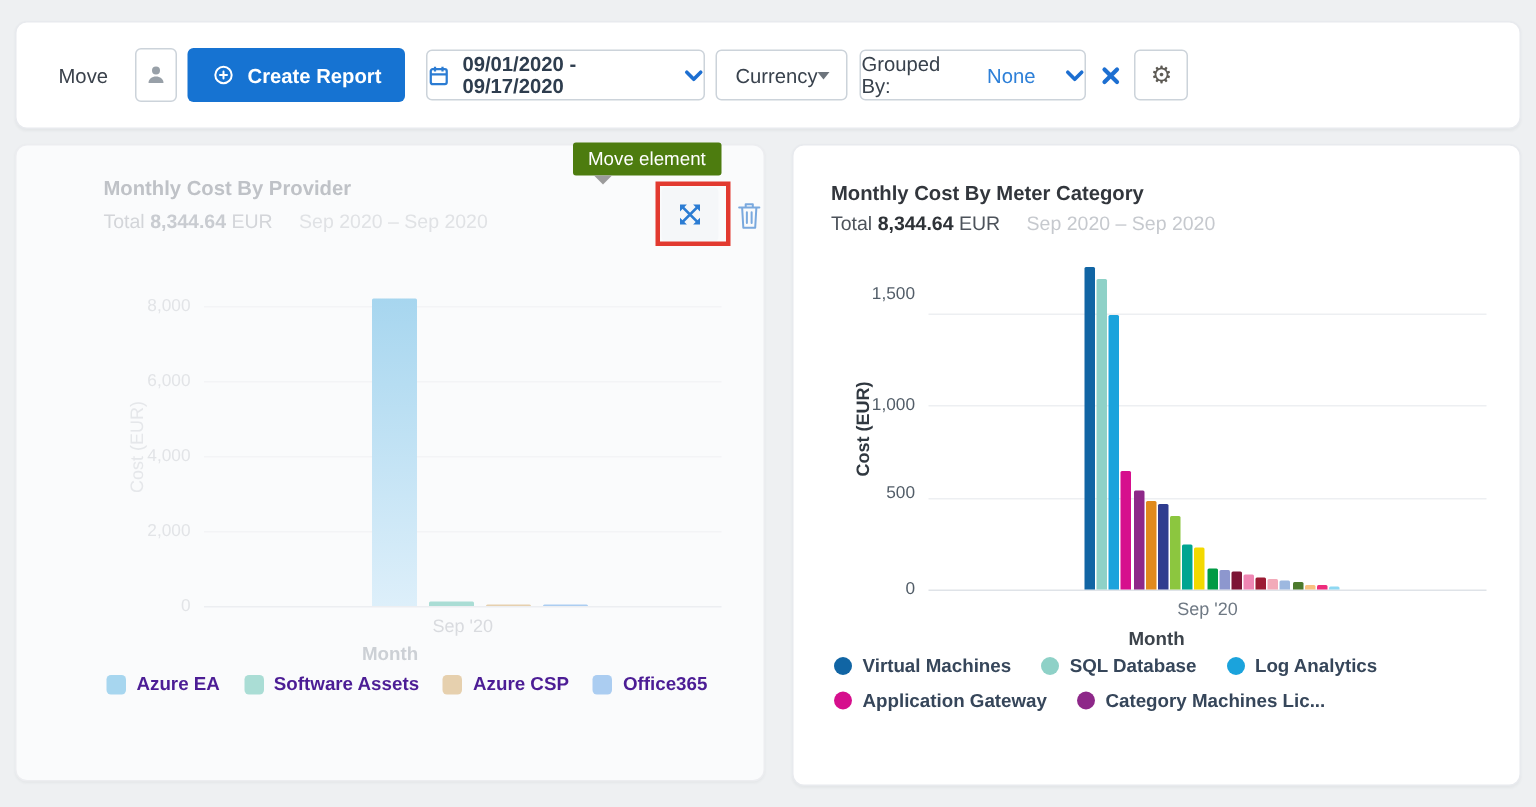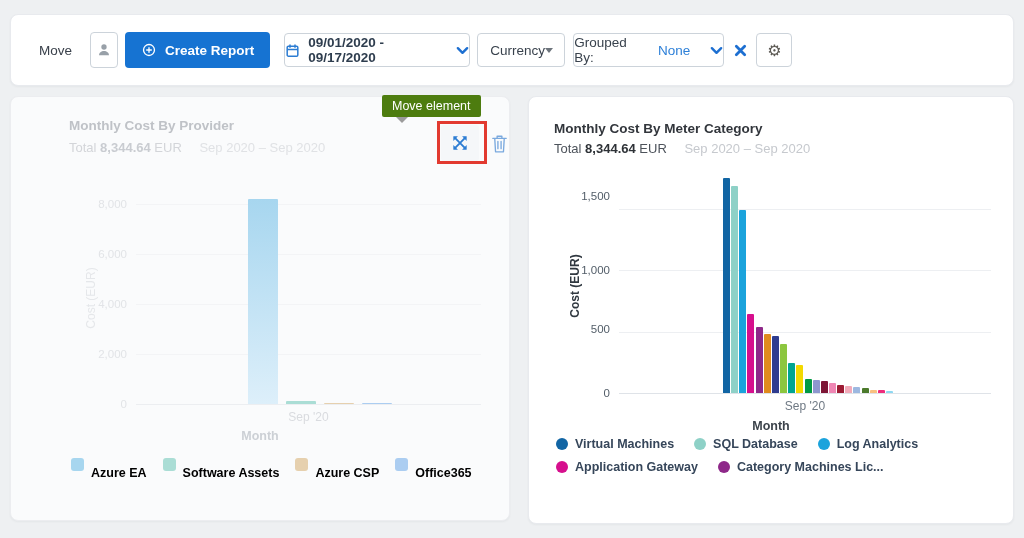--- a/index.html
+++ b/index.html
@@ -76,21 +76,21 @@
   .left-card .xlab{top:332px;color:#ccd0d5;}
   .right-card .xlab{top:322px;color:#3c434b;}
 
   .legend-row{position:absolute;display:flex;align-items:center;}
   #left-legend{left:60px;top:352px;gap:16px;}
   #right-legend{left:27px;top:340px;width:414px;flex-wrap:wrap;column-gap:20px;row-gap:9px;}
   .leg-item{display:flex;align-items:center;gap:7px;cursor:pointer;}
   .swatch{width:13px;height:13px;border-radius:3px;flex:none;}
   #right-legend .swatch{width:12px;height:12px;border-radius:50%;}
   .leg-label{font-size:12.5px;font-weight:bold;white-space:nowrap;}
-  #left-legend .leg-label{color:#000000;margin-top:17px;}
+  #left-legend .leg-label{color:#4c1d95;}
   #right-legend .leg-label{color:#36465a;}
 
   
   .move-btn{position:absolute;left:430px;top:28px;width:38px;height:36px;background:#f5f7f9;border:none;
             border-radius:3px;display:flex;align-items:center;justify-content:center;cursor:pointer;}
   .red-box{position:absolute;left:426px;top:24px;width:50px;height:43px;border:3px solid #e23a30;
            box-sizing:border-box;z-index:5;pointer-events:none;}
   .trash-btn{position:absolute;left:476px;top:33px;width:24px;height:26px;background:none;border:none;
              display:flex;align-items:center;justify-content:center;cursor:pointer;padding:0;}
   .drag-tooltip{position:absolute;left:382px;top:95px;height:22px;padding:0 10px;background:#4d7c0f;

